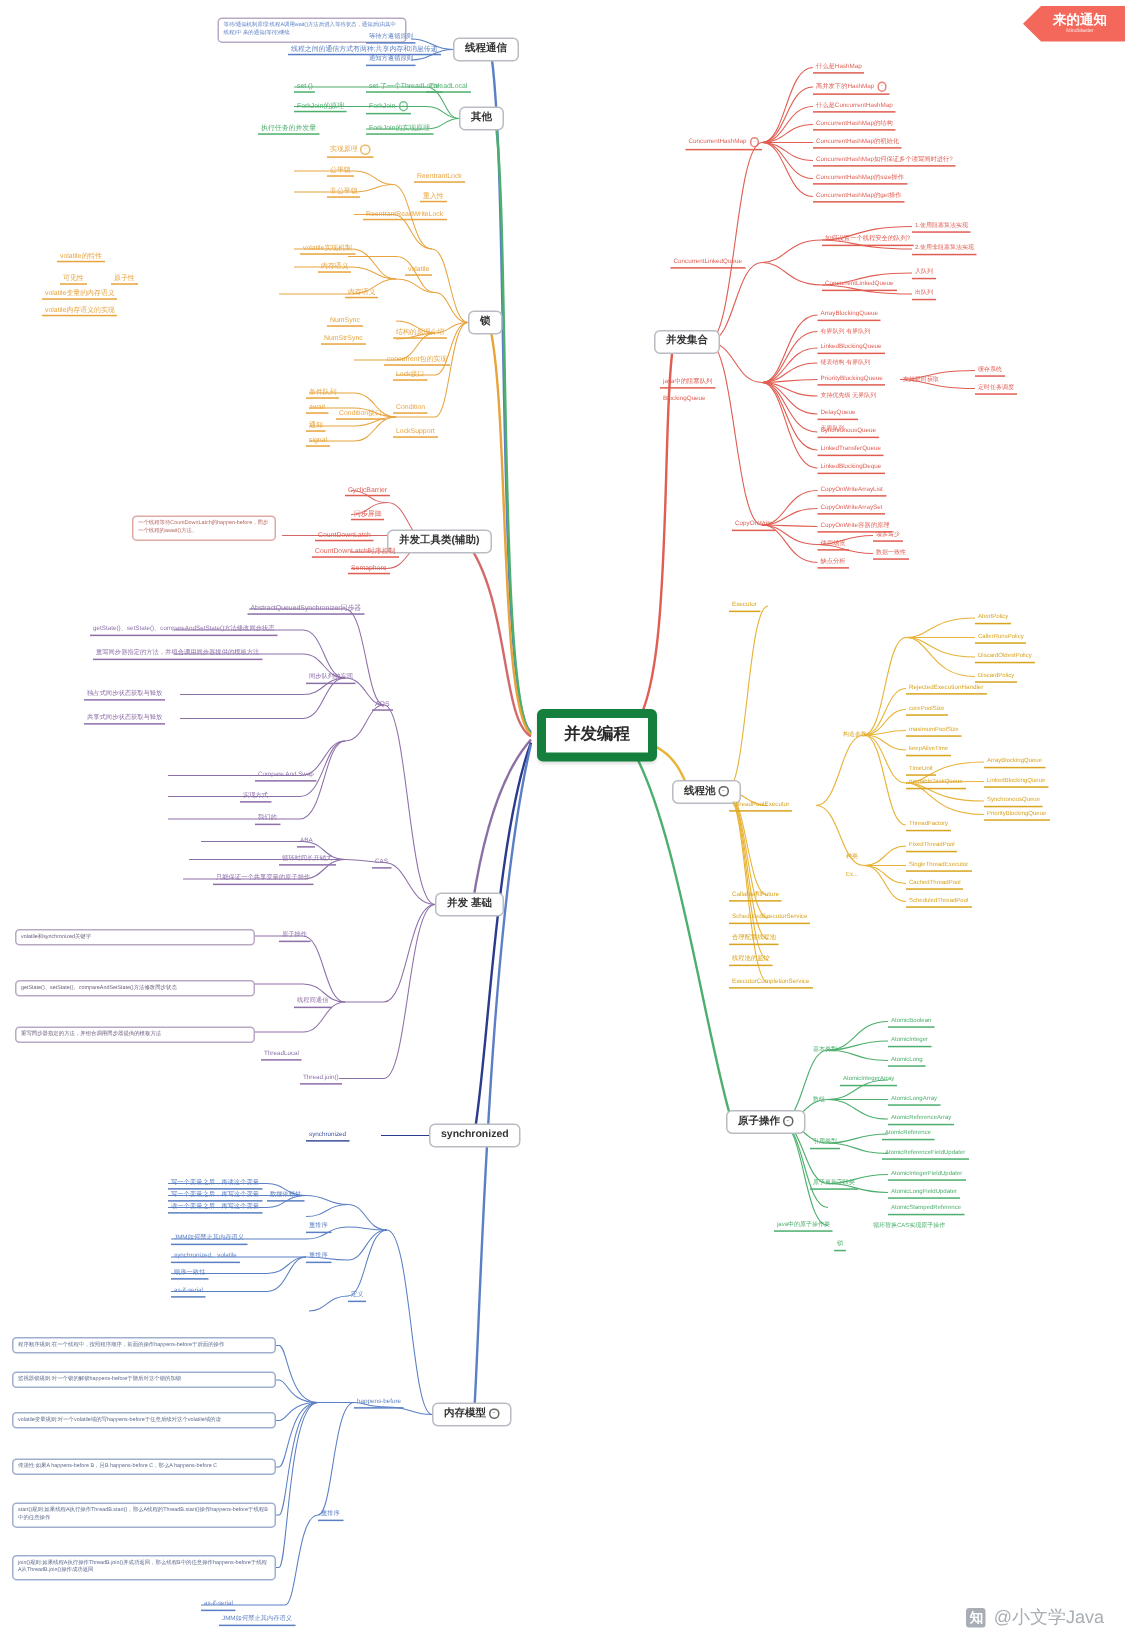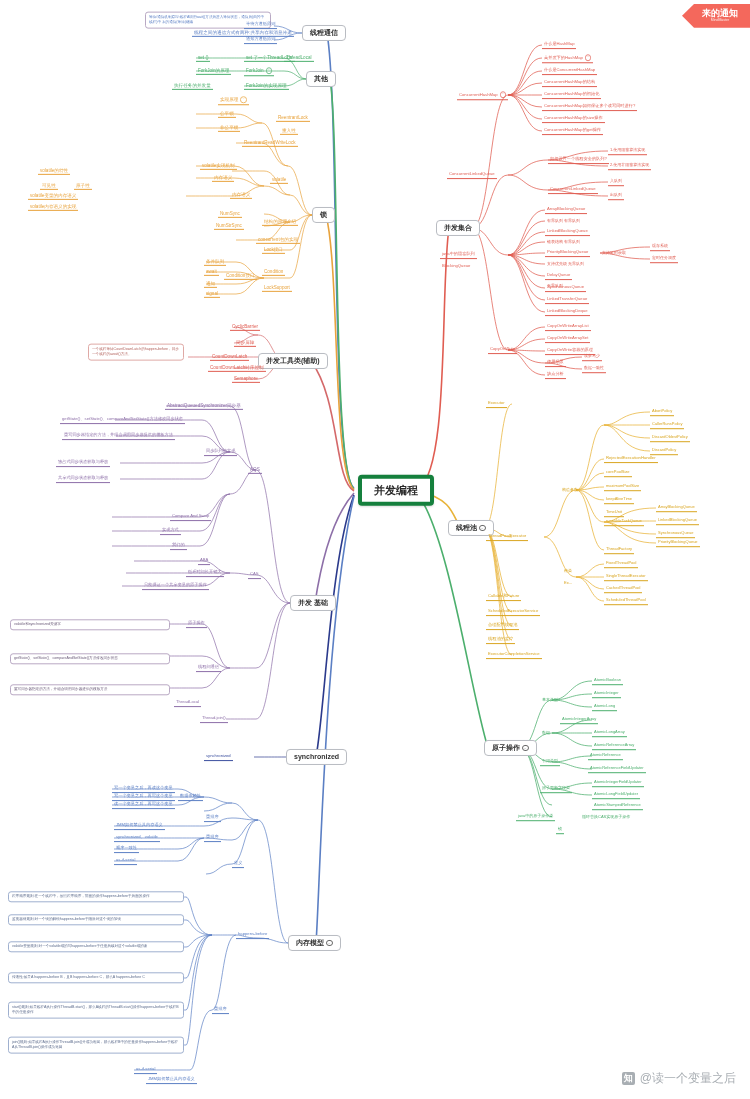--- a/index.html
+++ b/index.html
@@ -5,21 +5,21 @@
   html,body{margin:0;padding:0;background:#ffffff;}
   body{width:750px;height:1099px;position:relative;overflow:hidden;
        font-family:"Liberation Sans","DejaVu Sans",sans-serif;}
   #canvas{position:absolute;inset:0;width:750px;height:1099px;}
   svg.links{position:absolute;left:0;top:0;width:750px;height:1099px;pointer-events:none;}
 
   .node{position:absolute;transform:translateY(-50%);white-space:nowrap;
         line-height:1.15;box-sizing:border-box;}
 
   
-  .root{border:4px solid #15803d;background:#fff;border-radius:4px;
+  .root{border:6px solid #15803d;background:#fff;border-radius:4px;
         padding:5px 12px;font-size:11px;color:#2b2b2b;font-weight:bold;
         box-shadow:0 1px 2px rgba(0,0,0,.12);}
 
   
   .l1{border:1px solid #b9bcc2;background:#fff;border-radius:4px;
       padding:3px 7px;font-size:7px;color:#333;font-weight:bold;}
 
   
   .l2{font-size:4.6px;padding:1px 2px 1px 2px;}
   .l3{font-size:4.2px;padding:1px 2px;}
@@ -524,16 +524,16 @@
 
   <div class="node l3 underline c-darkblue" style="left:204px;top:757px;">synchronized</div>
 
   <div class="trial">
     <span>来的通知</span>
     <small>MindMaster</small>
   </div>
 
   <div class="watermark">
     <span class="wm-logo">知</span>
-    <span>@读一个变量之后</span>
+    <span>@小文学Java</span>
   </div>
 
 </div>
 
 </body></html>

